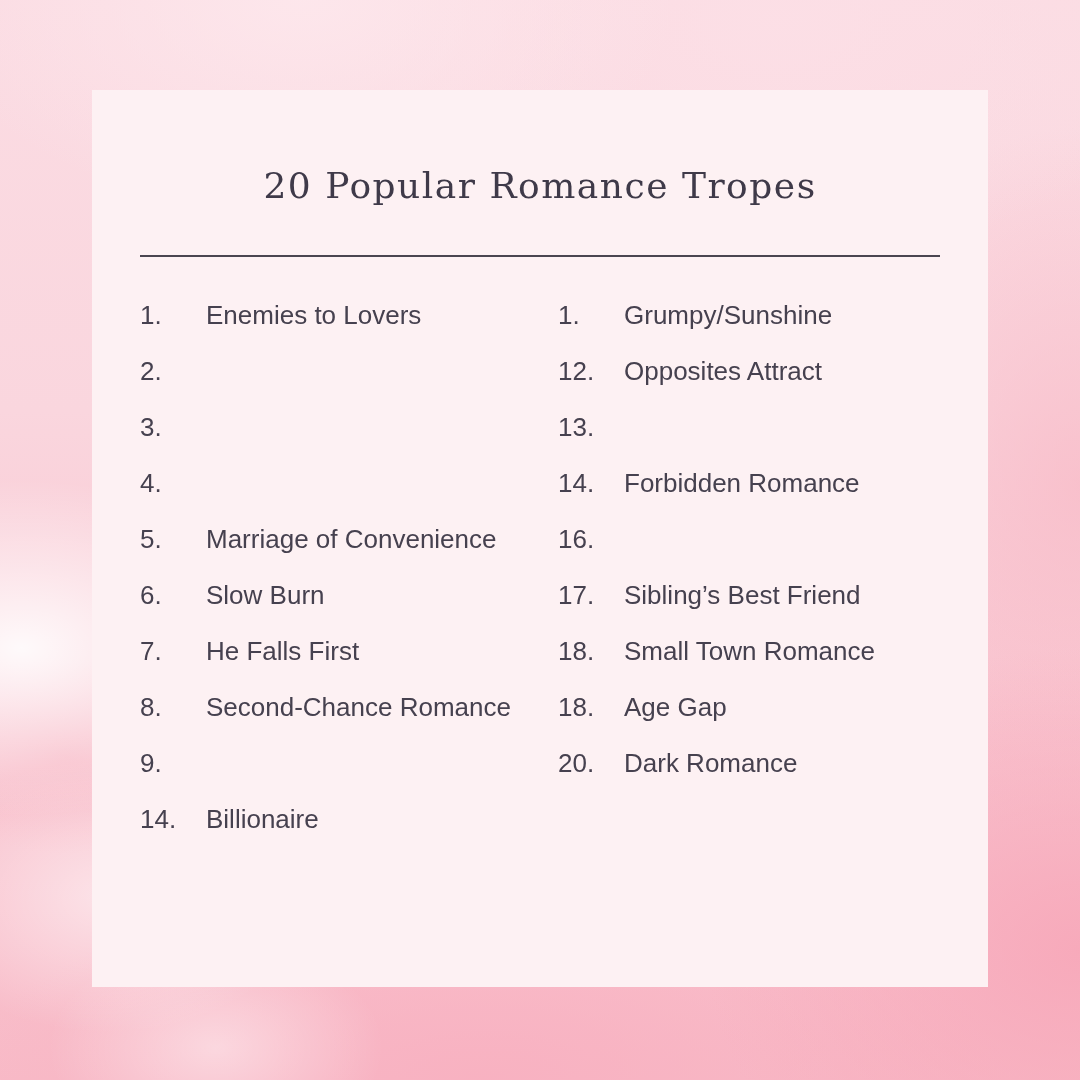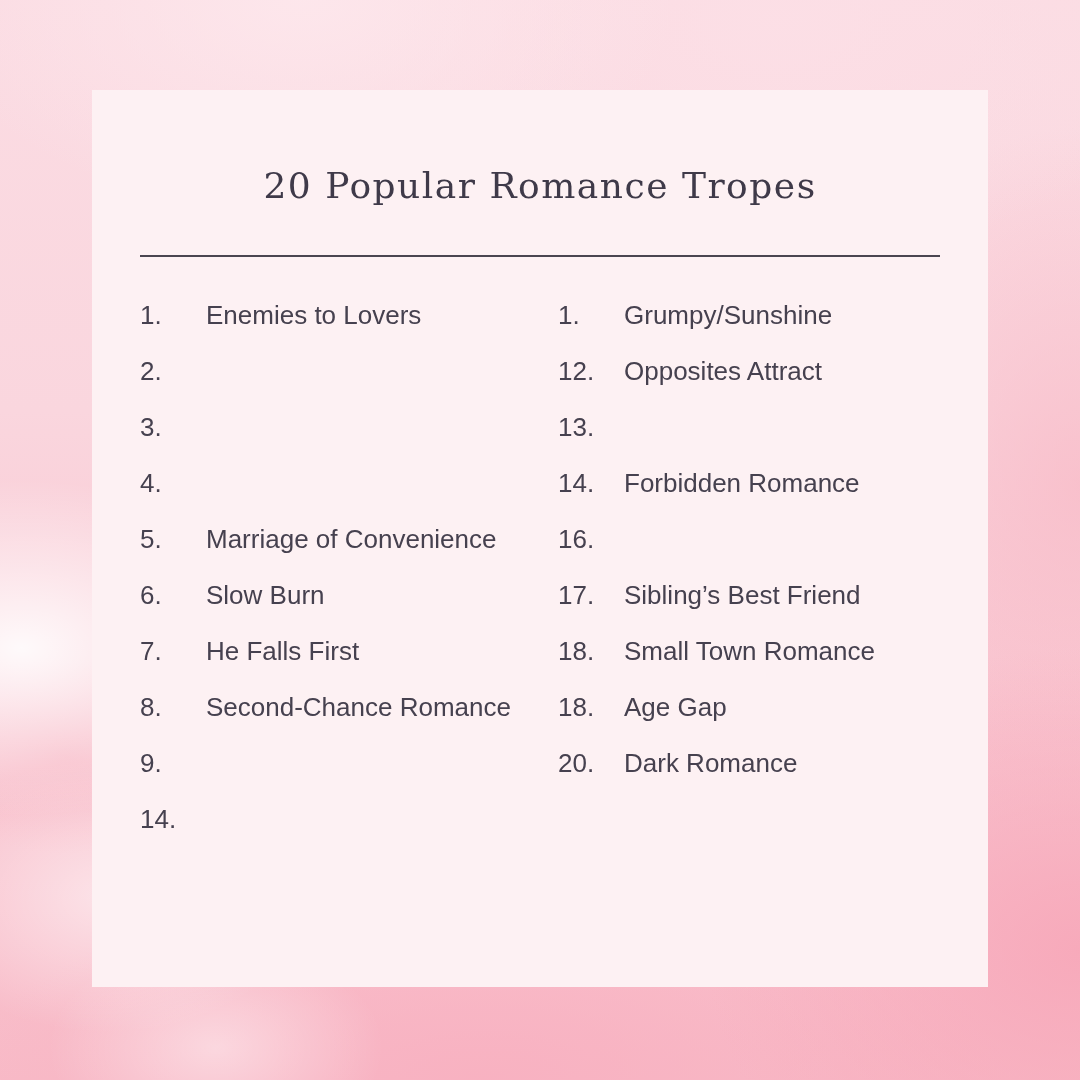--- a/index.html
+++ b/index.html
@@ -123,20 +123,21 @@
           </li>
           <li class="trope-item">
             <span class="trope-num">8.</span>
             <span class="trope-label">Second-Chance Romance</span>
           </li>
           <li class="trope-item">
             <span class="trope-num">9.</span>
           </li>
           <li class="trope-item">
             <span class="trope-num">14.</span>
+            <span class="trope-label">Billionaire</span>
           </li>
         </ol>
       <ol class="col col-right" id="col-right">
           <li class="trope-item">
             <span class="trope-num">1.</span>
             <span class="trope-label">Grumpy/Sunshine</span>
           </li>
           <li class="trope-item">
             <span class="trope-num">12.</span>
             <span class="trope-label">Opposites Attract</span>

